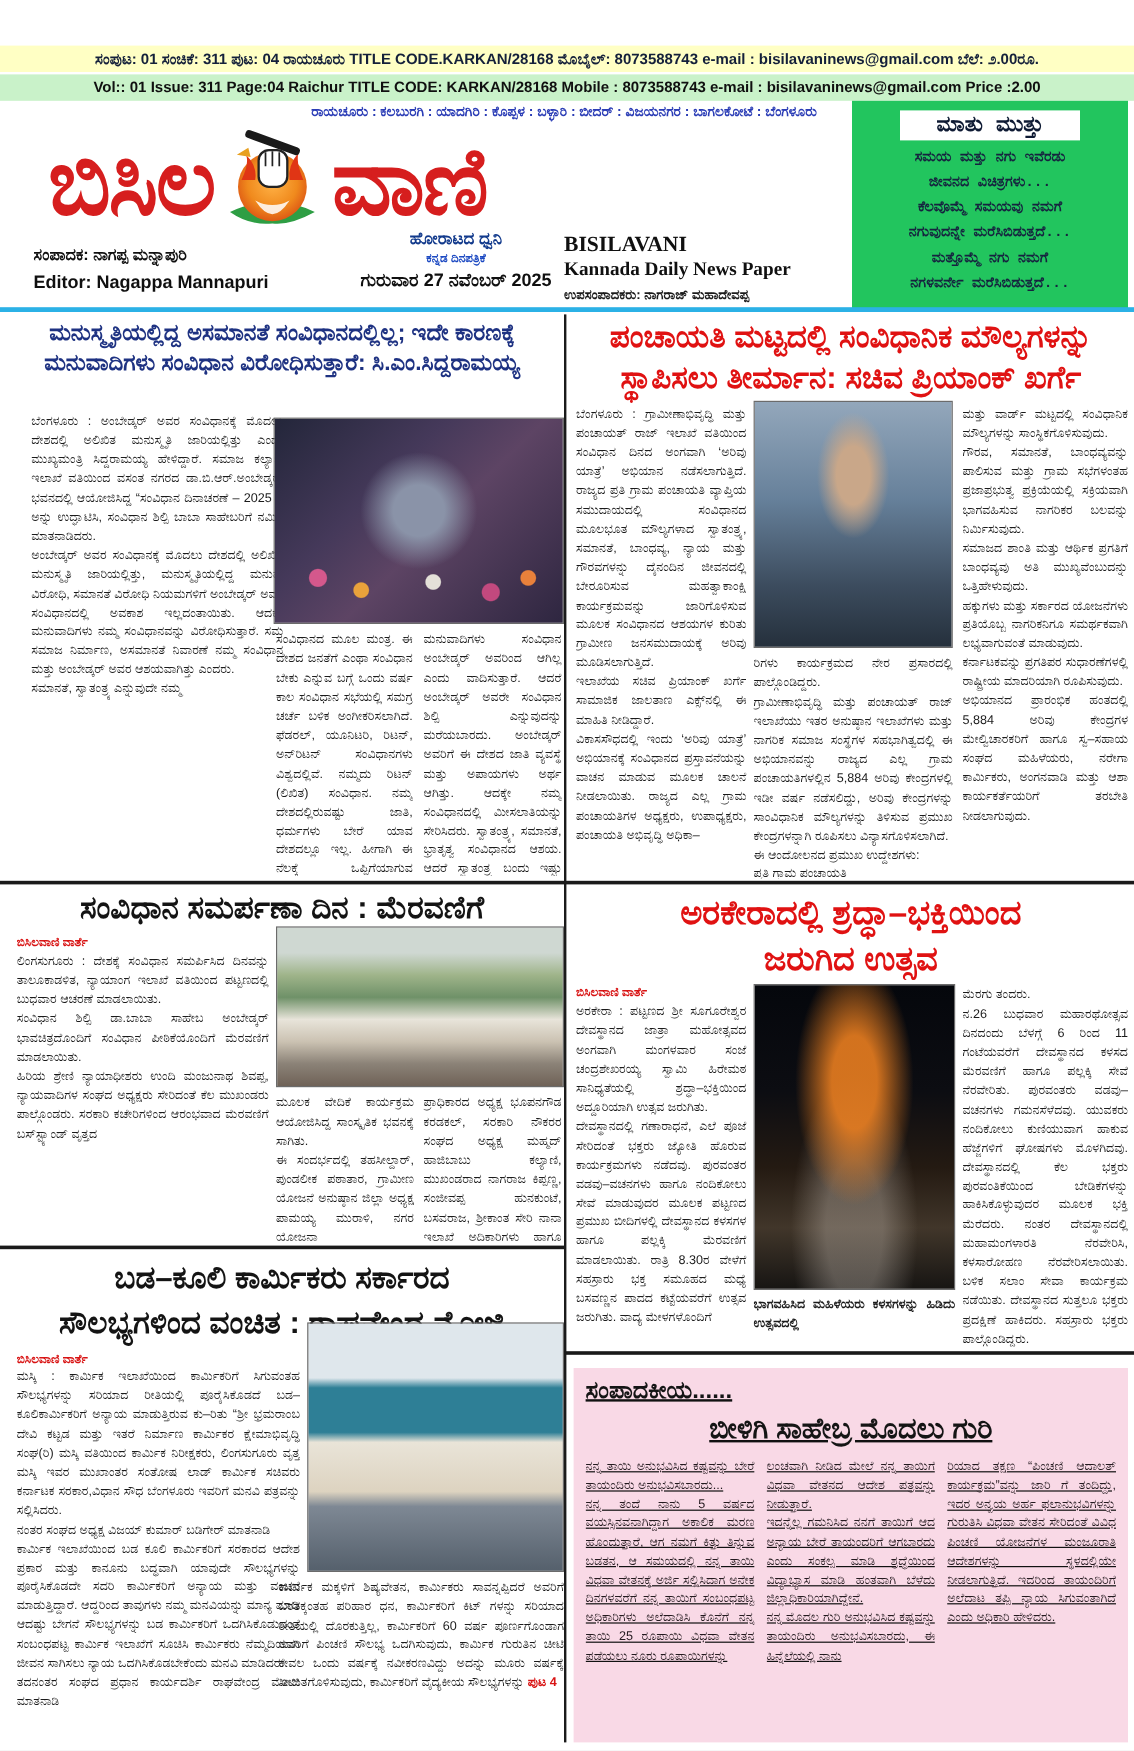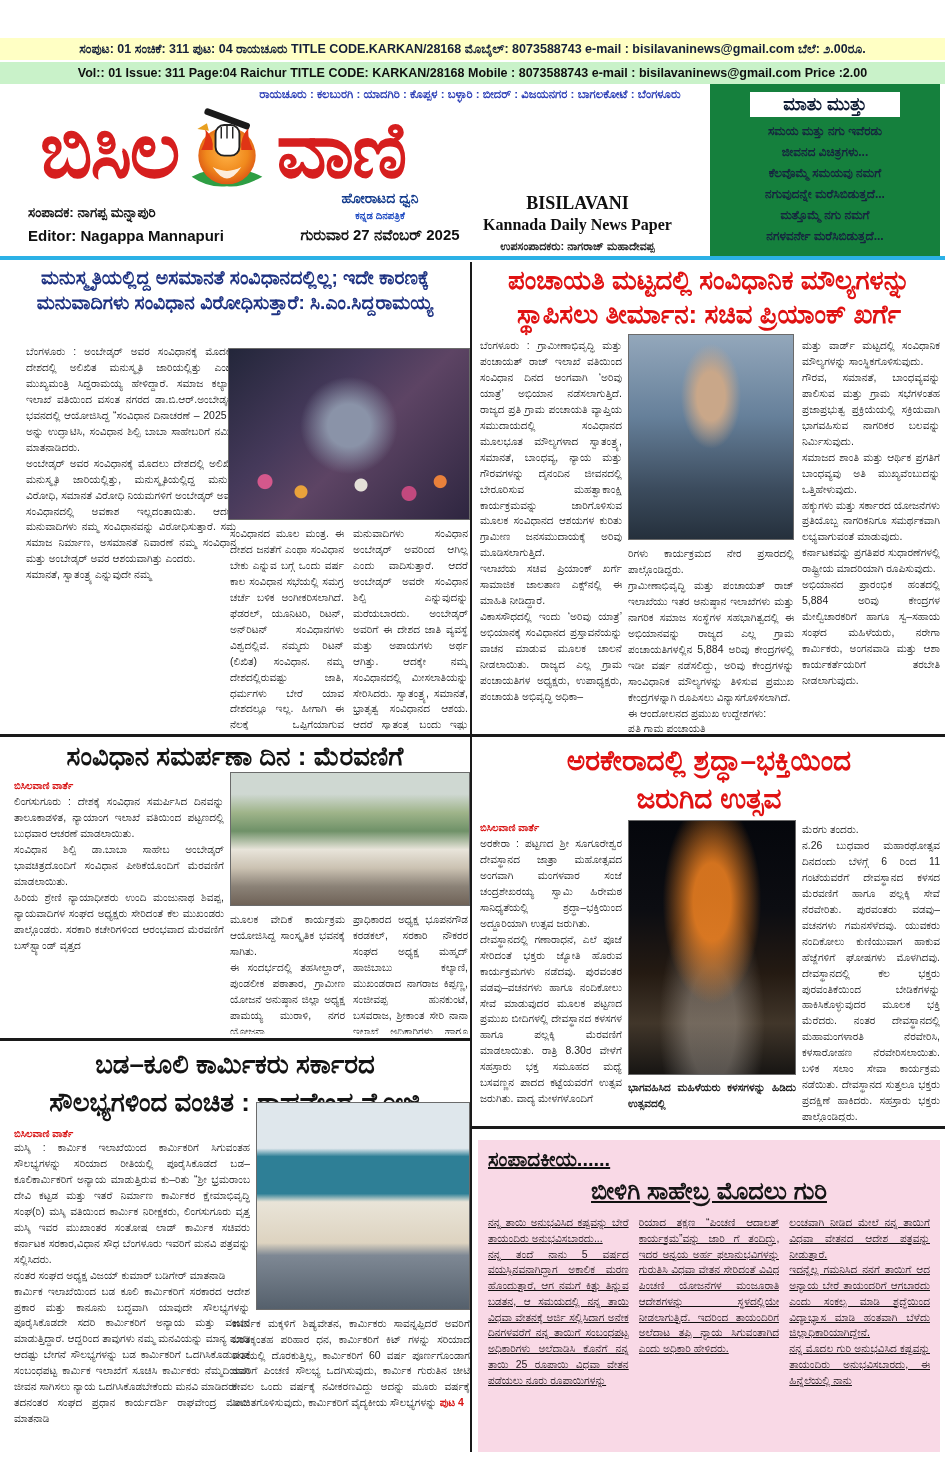--- a/index.html
+++ b/index.html
@@ -15,26 +15,26 @@
   .cities{top:88px;left:120px;width:700px;text-align:center;font-size:11.5px;font-weight:bold;color:#2b3db6;}
   .logo-row{top:100px;left:40px;width:660px;display:flex;align-items:center;justify-content:flex-start;gap:6px;}
   .logo-word{font-size:78px;font-weight:900;color:#d61e1e;line-height:1;letter-spacing:-2px;}
   .tagline-block{top:190px;left:290px;width:180px;text-align:center;}
   .tag1{font-size:14px;font-weight:bold;color:#123a8c;}
   .tag2{font-size:10px;font-weight:bold;color:#1c49c2;margin-top:3px;}
   .tag-date{font-size:15px;font-weight:bold;color:#101010;margin-top:4px;}
   .editor-block{top:205px;left:28px;width:230px;}
   .editor-kn{font-size:13.5px;font-weight:bold;color:#101010;}
   .editor-en{font-size:15px;font-weight:bold;color:#101010;margin-top:6px;}
-  .papername-block{top:193px;left:470px;width:215px;text-align:center;}
+  .papername-block{top:193px;left:470px;width:215px;}
   .pn-en{font-size:18px;font-weight:bold;font-family:"Liberation Serif",serif;color:#101010;}
   .pn-sub{font-size:16px;font-weight:bold;font-family:"Liberation Serif",serif;color:#101010;margin-top:2px;}
   .pn-sub2{font-size:11px;font-weight:bold;color:#1b1b1b;margin-top:6px;}
   
-  .quote-box{top:84px;left:710px;width:230px;height:168px;background:#15803d;padding-top:6px;}
+  .quote-box{top:84px;left:710px;width:230px;height:168px;background:#22c55e;padding-top:6px;font-family:Liberation Mono, monospace;}
   .quote-title{width:150px;margin:2px auto 4px auto;background:#ffffff;text-align:center;
                font-size:18px;font-weight:bold;color:#0e1a33;padding:2px 0;}
   .quote-line{text-align:center;font-size:12px;font-weight:bold;color:#16233f;line-height:1.75;}
   .blue-rule{top:256px;left:0;width:945px;height:4px;background:#2bb1e6;}
   
   .vrule-main{top:262px;left:470px;width:2px;height:1190px;background:#1a1a1a;}
   .hrule{background:#1a1a1a;height:3px;}
   
   .hl{text-align:center;font-weight:bold;line-height:1.3;}
   .hl-left-lead{top:266px;left:6px;width:458px;font-size:19px;color:#1e3282;}
@@ -215,20 +215,20 @@
   <div class="abs cap" style="top:1316px;left:232px;width:238px;height:136px;">
     <span>ಕಾರ್ಮಿಕ ಮಕ್ಕಳಿಗೆ ಶಿಷ್ಯವೇತನ, ಕಾರ್ಮಿಕರು ಸಾವನ್ನಪ್ಪಿದರೆ ಅವರಿಗೆ ಬರತಕ್ಕಂತಹ ಪರಿಹಾರ ಧನ, ಕಾರ್ಮಿಕರಿಗೆ ಕಿಟ್ ಗಳನ್ನು ಸರಿಯಾದ ರೀತಿಯಲ್ಲಿ ದೊರಕುತ್ತಿಲ್ಲ, ಕಾರ್ಮಿಕರಿಗೆ 60 ವರ್ಷ ಪೂರ್ಣಗೊಂಡಾಗ ಅವರಿಗೆ ಪಿಂಚಣಿ ಸೌಲಭ್ಯ ಒದಗಿಸುವುದು, ಕಾರ್ಮಿಕ ಗುರುತಿನ ಚೀಟಿ ಕೇವಲ ಒಂದು ವರ್ಷಕ್ಕೆ ನವೀಕರಣವಿದ್ದು ಅದನ್ನು ಮೂರು ವರ್ಷಕ್ಕೆ ಸೀಮಿತಗೊಳಿಸುವುದು, ಕಾರ್ಮಿಕರಿಗೆ ವೈದ್ಯಕೀಯ ಸೌಲಭ್ಯಗಳನ್ನು </span><span class="pageref">ಪುಟ 4</span>
   </div>
 
   <div class="abs editorial">
     <div class="ed-label">ಸಂಪಾದಕೀಯ......</div>
     <div class="ed-head">ಬೀಳಿಗಿ ಸಾಹೇಬ್ರ ಮೊದಲು ಗುರಿ</div>
     <div class="ed-cols">
       <div class="ed-col">ನನ್ನ ತಾಯಿ ಅನುಭವಿಸಿದ ಕಷ್ಟವನ್ನು ಬೇರೆ ತಾಯಂದಿರು ಅನುಭವಿಸಬಾರದು...
 ನನ್ನ ತಂದೆ ನಾನು 5 ವರ್ಷದ ವಯಸ್ಸಿನವನಾಗಿದ್ದಾಗ ಅಕಾಲಿಕ ಮರಣ ಹೊಂದುತ್ತಾರೆ, ಆಗ ನಮಗೆ ಕಿತ್ತು ತಿನ್ನುವ ಬಡತನ, ಆ ಸಮಯದಲ್ಲಿ ನನ್ನ ತಾಯಿ ವಿಧವಾ ವೇತನಕ್ಕೆ ಅರ್ಜಿ ಸಲ್ಲಿಸಿದಾಗ ಅನೇಕ ದಿನಗಳವರೆಗೆ ನನ್ನ ತಾಯಿಗೆ ಸಂಬಂಧಪಟ್ಟ ಅಧಿಕಾರಿಗಳು ಅಲೆದಾಡಿಸಿ ಕೊನೆಗೆ ನನ್ನ ತಾಯಿ 25 ರೂಪಾಯಿ ವಿಧವಾ ವೇತನ ಪಡೆಯಲು ನೂರು ರೂಪಾಯಿಗಳನ್ನು</div>
-      <div class="ed-col">ರಿಯಾದ ತಕ್ಷಣ “ಪಿಂಚಣಿ ಆದಾಲತ್ ಕಾರ್ಯಕ್ರಮ”ವನ್ನು ಜಾರಿ ಗೆ ತಂದಿದ್ದು, ಇದರ ಅನ್ವಯ ಅರ್ಹ ಫಲಾನುಭವಿಗಳನ್ನು ಗುರುತಿಸಿ ವಿಧವಾ ವೇತನ ಸೇರಿದಂತೆ ವಿವಿಧ ಪಿಂಚಣಿ ಯೋಜನೆಗಳ ಮಂಜೂರಾತಿ ಆದೇಶಗಳನ್ನು ಸ್ಥಳದಲ್ಲಿಯೇ ನೀಡಲಾಗುತ್ತಿದೆ. ಇದರಿಂದ ತಾಯಂದಿರಿಗೆ ಅಲೆದಾಟ ತಪ್ಪಿ ನ್ಯಾಯ ಸಿಗುವಂತಾಗಿದೆ ಎಂದು ಅಧಿಕಾರಿ ಹೇಳಿದರು.</div>
       <div class="ed-col">ಲಂಚವಾಗಿ ನೀಡಿದ ಮೇಲೆ ನನ್ನ ತಾಯಿಗೆ ವಿಧವಾ ವೇತನದ ಆದೇಶ ಪತ್ರವನ್ನು ನೀಡುತ್ತಾರೆ.
 ಇದನ್ನೆಲ್ಲ ಗಮನಿಸಿದ ನನಗೆ ತಾಯಿಗೆ ಆದ ಅನ್ಯಾಯ ಬೇರೆ ತಾಯಂದರಿಗೆ ಆಗಬಾರದು ಎಂದು ಸಂಕಲ್ಪ ಮಾಡಿ ಶ್ರದ್ಧೆಯಿಂದ ವಿದ್ಯಾಭ್ಯಾಸ ಮಾಡಿ ಹಂತವಾಗಿ ಬೆಳೆದು ಜಿಲ್ಲಾಧಿಕಾರಿಯಾಗಿದ್ದೇನೆ.
 ನನ್ನ ಮೊದಲ ಗುರಿ ಅನುಭವಿಸಿದ ಕಷ್ಟವನ್ನು ತಾಯಂದಿರು ಅನುಭವಿಸಬಾರದು, ಈ ಹಿನ್ನೆಲೆಯಲ್ಲಿ ನಾನು</div>
+      <div class="ed-col">ರಿಯಾದ ತಕ್ಷಣ “ಪಿಂಚಣಿ ಆದಾಲತ್ ಕಾರ್ಯಕ್ರಮ”ವನ್ನು ಜಾರಿ ಗೆ ತಂದಿದ್ದು, ಇದರ ಅನ್ವಯ ಅರ್ಹ ಫಲಾನುಭವಿಗಳನ್ನು ಗುರುತಿಸಿ ವಿಧವಾ ವೇತನ ಸೇರಿದಂತೆ ವಿವಿಧ ಪಿಂಚಣಿ ಯೋಜನೆಗಳ ಮಂಜೂರಾತಿ ಆದೇಶಗಳನ್ನು ಸ್ಥಳದಲ್ಲಿಯೇ ನೀಡಲಾಗುತ್ತಿದೆ. ಇದರಿಂದ ತಾಯಂದಿರಿಗೆ ಅಲೆದಾಟ ತಪ್ಪಿ ನ್ಯಾಯ ಸಿಗುವಂತಾಗಿದೆ ಎಂದು ಅಧಿಕಾರಿ ಹೇಳಿದರು.</div>
     </div>
   </div>
 
 </div>
 
 </body></html>

